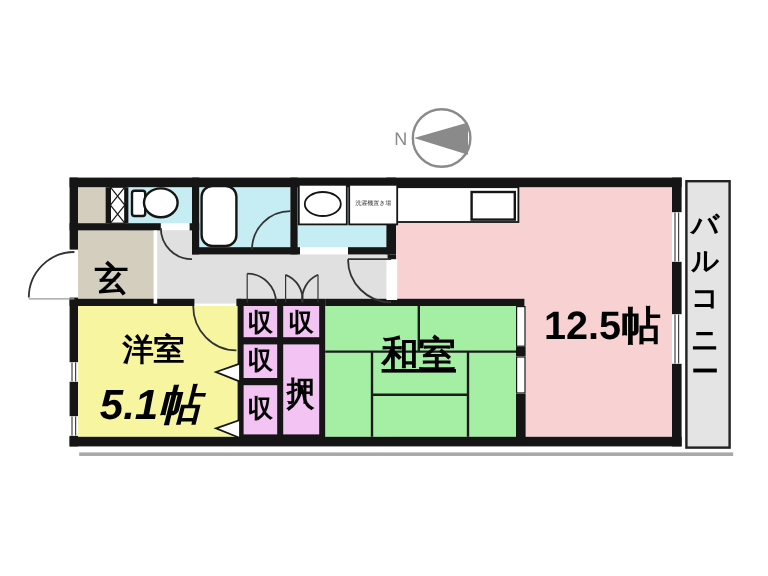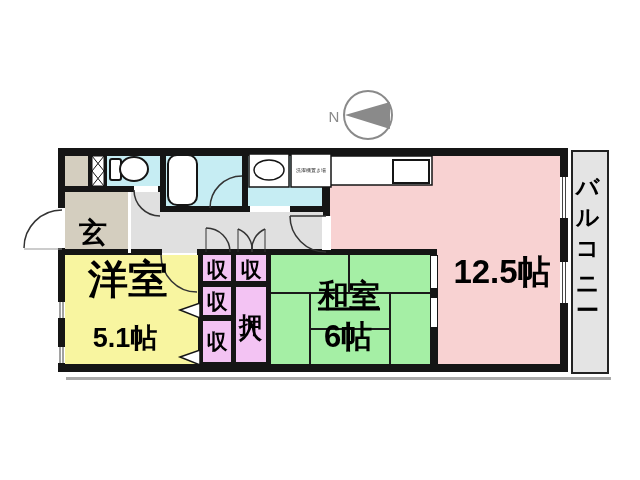--- a/index.html
+++ b/index.html
@@ -155,24 +155,23 @@
       <line x1="60" y1="347" x2="60" y2="363"></line>
         <line x1="63" y1="347" x2="63" y2="363"></line>
     </g>
   </svg>
 
   <div class="label" style="left:334px;top:116px;font-size:15px;color:#8a8a8a;font-weight:normal;">N</div>
 
   <div class="label" style="left:502px;top:271px;font-size:33px;">12.5帖</div>
 
   <div class="label" style="left:349px;top:295px;font-size:31px;text-decoration:underline;">和室</div>
-  <div class="label" style="left:348px;top:336px;font-size:31px;">6帖</div>
 
-  <div class="label" style="left:128px;top:279px;font-size:40px;">洋室</div>
-  <div class="label" style="left:125px;top:338px;font-size:27px;">5.1帖</div>
+  <div class="label" style="left:128px;top:291px;font-size:26px;">洋室</div>
+  <div class="label" style="left:125px;top:338px;font-size:35px;font-style:italic;">5.1帖</div>
 
   <div class="label" style="left:93px;top:233px;font-size:28px;">玄</div>
 
   <div class="vlabel" style="left:576px;top:160px;font-size:23px;letter-spacing:8px;">バルコニー</div>
 
   <div class="label" style="left:217px;top:269px;font-size:21px;">収</div>
   <div class="label" style="left:251px;top:269px;font-size:21px;">収</div>
   <div class="label" style="left:217px;top:301px;font-size:21px;">収</div>
   <div class="label" style="left:217px;top:341px;font-size:21px;">収</div>
 

